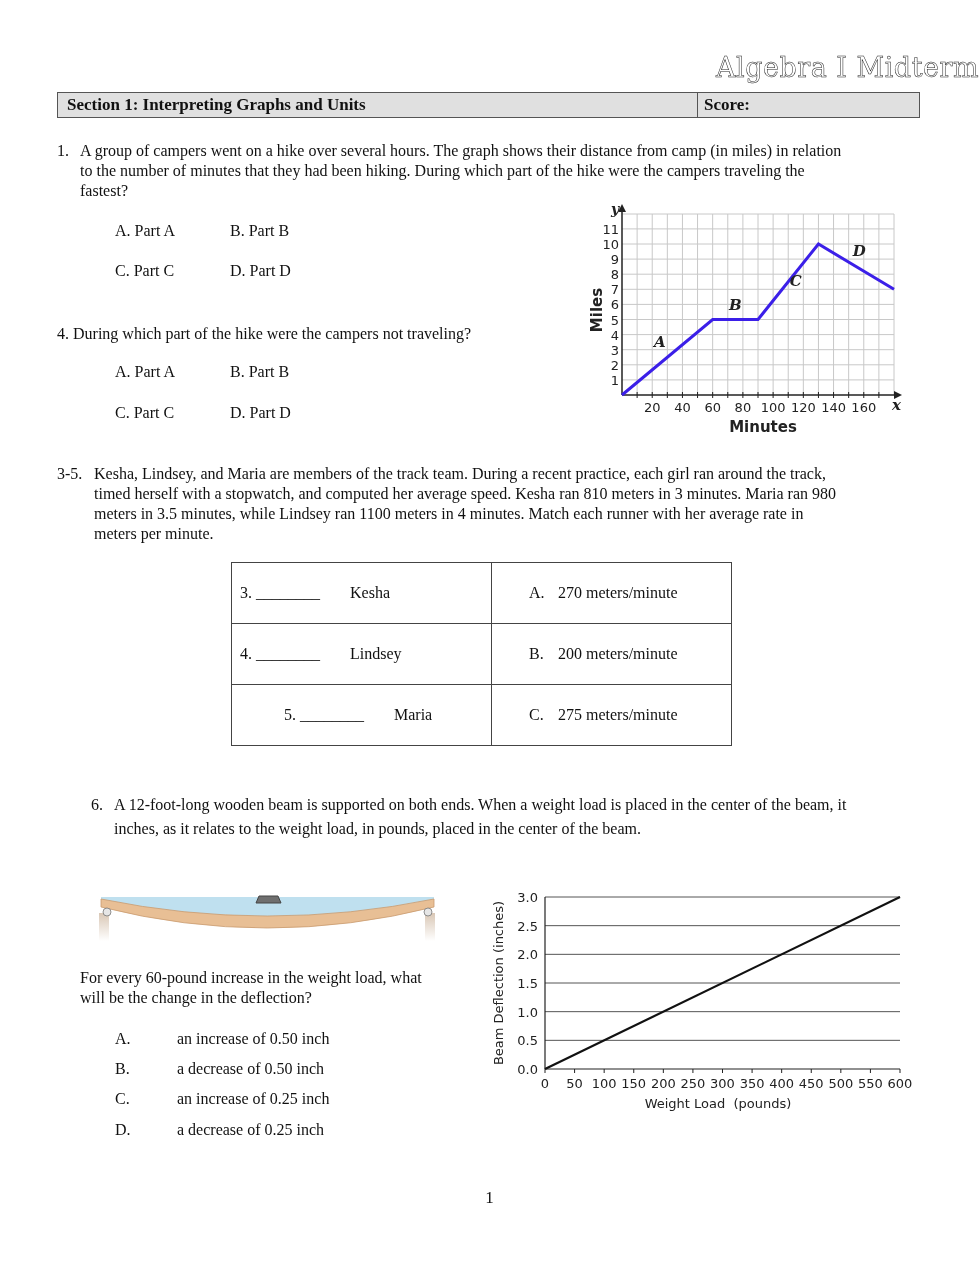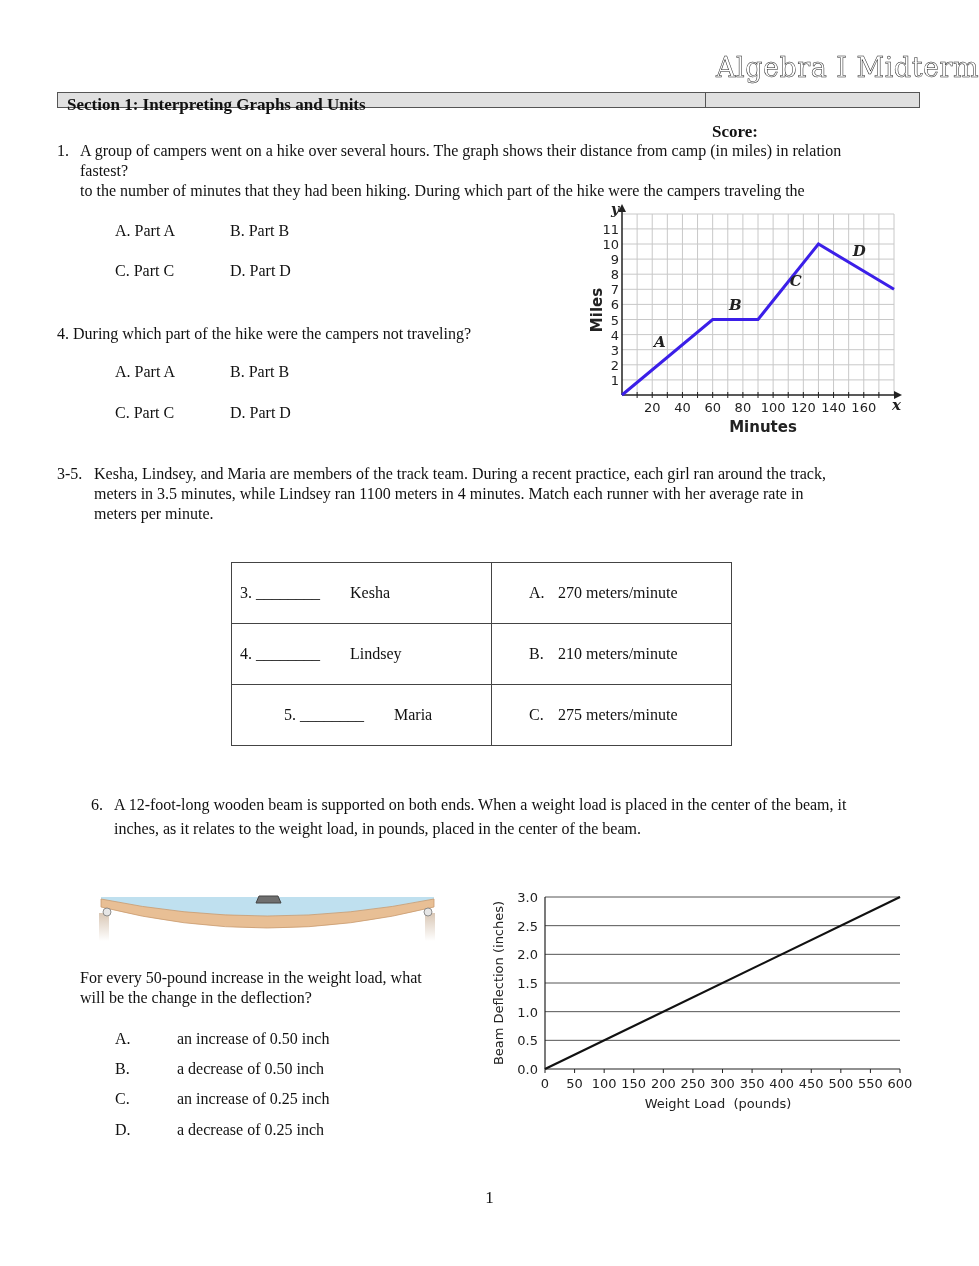--- a/index.html
+++ b/index.html
@@ -3,25 +3,25 @@
 <meta charset="utf-8">
 <style>
   html, body { margin: 0; padding: 0; background: #ffffff; }
   body { width: 979px; height: 1266px; position: relative; overflow: hidden;
          font-family: "Liberation Serif", "DejaVu Serif", serif; color: #111; }
   .abs { position: absolute; }
   .title { left: 0; width: 979px; top: 52px; text-align: right; font-size: 27px;
            font-family: "DejaVu Serif", serif; letter-spacing: 0.5px; color: #222;
            font-weight: normal; }
   .title span { -webkit-text-stroke: 0.5px #222; color: #fff; }
-  .section-bar { left: 57px; top: 92px; width: 863px; height: 16px;
+  .section-bar { left: 57px; top: 92px; width: 863px; height: 26px;
                  background: #e0e0e0; border: 1px solid #555; box-sizing: border-box;
                  display: flex; font-weight: bold; font-size: 17px; }
   .section-bar .sec-title { flex: 1; padding: 2px 0 0 9px; border-right: 1px solid #555; }
-  .section-bar .score { width: 207px; padding: 2px 0 0 6px; margin-top: 27px; }
+  .section-bar .score { width: 207px; padding: 2px 8px 0 6px; }
   .q-text { font-size: 16px; line-height: 20px; }
   .q1 { left: 57px; top: 141px; width: 870px; }
   .num { display: inline-block; width: 23px; }
   .indent { padding-left: 23px; }
   .choice { font-size: 16px; }
   .q35 { left: 57px; top: 464px; width: 870px; }
   .q35 .indent2 { padding-left: 37px; }
   table.match { left: 231px; top: 562px; width: 501px; border-collapse: collapse;
                 font-size: 16px; border-radius: 25px; }
   table.match td { border: 1px solid #444; height: 60px; padding: 0; }
@@ -40,22 +40,22 @@
   <span>Algebra I Midterm</span>
 </div>
 
 <div class="abs section-bar">
   <div class="sec-title">Section 1: Interpreting Graphs and Units</div>
   <div class="score">Score:</div>
 </div>
 
 <div class="abs q-text q1">
   <div><span class="num">1.</span><span>A group of campers went on a hike over several hours. The graph shows their distance from camp (in miles) in relation</span></div>
+  <div class="indent">to the number of minutes that they had been hiking. During which part of the hike were the campers traveling the</div>
   <div class="indent">fastest?</div>
-  <div class="indent">to the number of minutes that they had been hiking. During which part of the hike were the campers traveling the</div>
 </div>
 <div class="abs choice" style="left:115px; top:222px;">A. Part A</div>
 <div class="abs choice" style="left:230px; top:222px;">B. Part B</div>
 <div class="abs choice" style="left:115px; top:262px;">C. Part C</div>
 <div class="abs choice" style="left:230px; top:262px;">D. Part D</div>
 
 <div class="abs q-text" style="left:57px; top:324px;">4. During which part of the hike were the campers not traveling?</div>
 <div class="abs choice" style="left:115px; top:363px;">A. Part A</div>
 <div class="abs choice" style="left:230px; top:363px;">B. Part B</div>
 <div class="abs choice" style="left:115px; top:404px;">C. Part C</div>
@@ -153,40 +153,41 @@
       <text x="859.2444444444444" y="256.08000000000004" text-anchor="middle" font-size="15" font-style="italic" font-weight="bold" fill="#222" style="font-family:'DejaVu Serif', serif;">D</text>
     </g>
   <text id="hike-xlabel" x="763" y="432" text-anchor="middle" font-size="15" font-weight="bold" fill="#222">Minutes</text>
   <text id="hike-ylabel" x="0" y="0" text-anchor="middle" font-size="15" font-weight="bold" fill="#222" transform="translate(602,310) rotate(-90)">Miles</text>
   <text x="892" y="410" font-size="15" font-style="italic" font-weight="bold" fill="#222" style="font-family:'DejaVu Serif', serif;">x</text>
   <text x="611" y="214" font-size="14" font-style="italic" font-weight="bold" fill="#222" style="font-family:'DejaVu Serif', serif;">y</text>
 </svg>
 
 <div class="abs q-text q35">
   <div><span style="display:inline-block;width:37px;">3-5.</span><span>Kesha, Lindsey, and Maria are members of the track team. During a recent practice, each girl ran around the track,</span></div>
+  <div class="indent2">timed herself with a stopwatch, and computed her average speed. Kesha ran 810 meters in 3 minutes. Maria ran 980</div>
   <div class="indent2">meters in 3.5 minutes, while Lindsey ran 1100 meters in 4 minutes. Match each runner with her average rate in</div>
   <div class="indent2">meters per minute.</div>
 </div>
 
 <table class="abs match">
   <tbody>
     <tr>
       <td class="l">
         <span style="display:inline-block;width:110px;padding-left:8px;">3. ________</span><span>Kesha</span>
       </td>
       <td>
         <span style="display:inline-block;width:29px;padding-left:37px;">A.</span><span>270 meters/minute</span>
       </td>
     </tr>
     <tr>
       <td class="l">
         <span style="display:inline-block;width:110px;padding-left:8px;">4. ________</span><span>Lindsey</span>
       </td>
       <td>
-        <span style="display:inline-block;width:29px;padding-left:37px;">B.</span><span>210 meters/minute</span>
+        <span style="display:inline-block;width:29px;padding-left:37px;">B.</span><span>200 meters/minute</span>
       </td>
     </tr>
     <tr>
       <td class="l">
         <span style="display:inline-block;width:110px;padding-left:8px;margin-left:44px;">5. ________</span><span>Maria</span>
       </td>
       <td>
         <span style="display:inline-block;width:29px;padding-left:37px;">C.</span><span>275 meters/minute</span>
       </td>
     </tr>
@@ -208,21 +209,21 @@
   <rect x="4" y="28" width="10" height="28" fill="url(#postfade)"></rect>
   <rect x="330" y="28" width="10" height="28" fill="url(#postfade)"></rect>
   <path id="sag-path" d="M6,12 L339,12 L339,20 Q172,52 6,20 Z" fill="#bfe0ef"></path>
   <path id="beam-path" d="M6,14 Q172,48 339,14 L339,22 Q172,64 6,22 Z" fill="#e8bf95" stroke="#c99b6e" stroke-width="0.8"></path>
   <circle cx="12" cy="27" r="4" fill="#e6e6e6" stroke="#777" stroke-width="0.8"></circle>
   <circle cx="333" cy="27" r="4" fill="#e6e6e6" stroke="#777" stroke-width="0.8"></circle>
   <path id="weight-path" d="M161,18 L164,11 L183,11 L186,18 Z" fill="#6f6f6f" stroke="#444" stroke-width="1"></path>
 </svg>
 
 <div class="abs beam-q">
-  <div>For every 50-pound increase in the weight load, what</div>
+  <div>For every 60-pound increase in the weight load, what</div>
   <div>will be the change in the deflection?</div>
 </div>
 
 <div class="abs mc6" style="left:115px; top:1030px;">A.</div>
 <div class="abs mc6" style="left:177px; top:1030px;">an increase of 0.50 inch</div>
 <div class="abs mc6" style="left:115px; top:1060px;">B.</div>
 <div class="abs mc6" style="left:177px; top:1060px;">a decrease of 0.50 inch</div>
 <div class="abs mc6" style="left:115px; top:1090px;">C.</div>
 <div class="abs mc6" style="left:177px; top:1090px;">an increase of 0.25 inch</div>
 <div class="abs mc6" style="left:115px; top:1121px;">D.</div>

